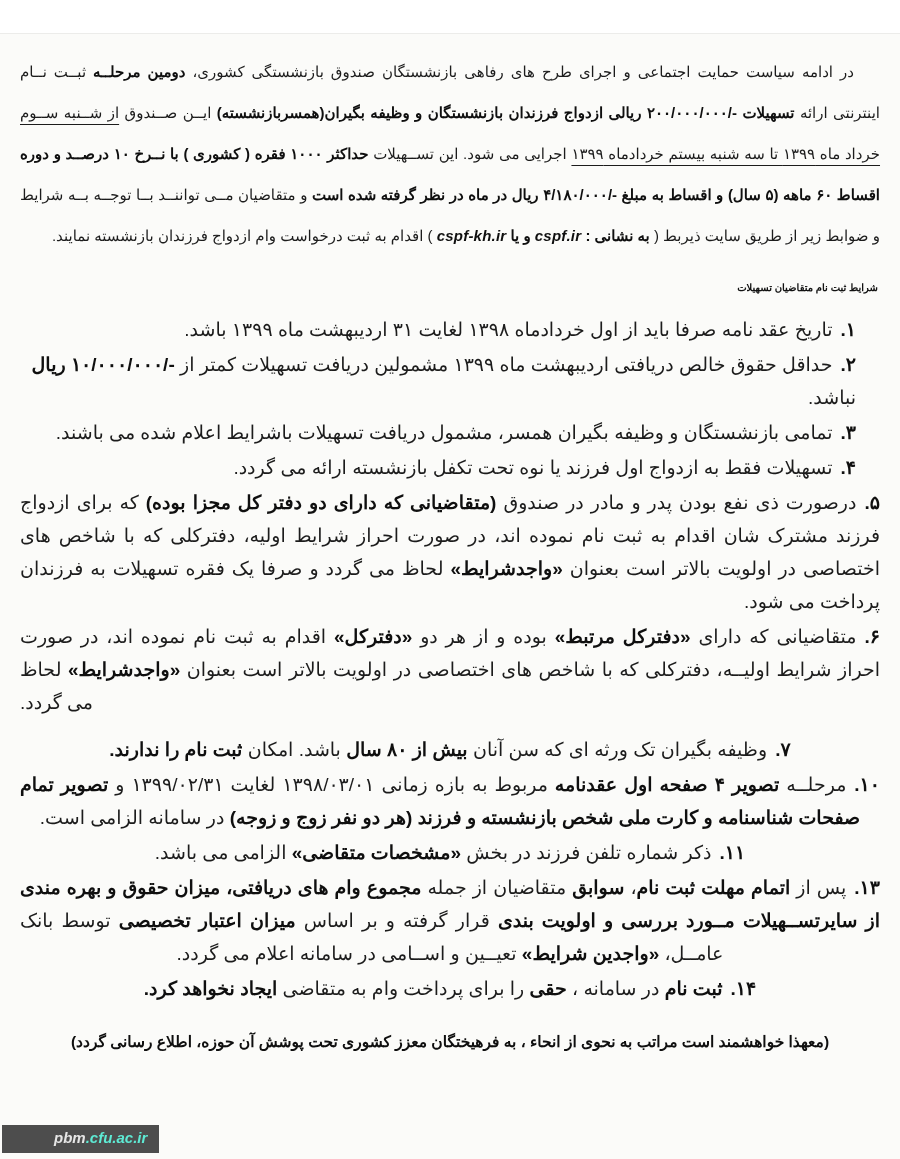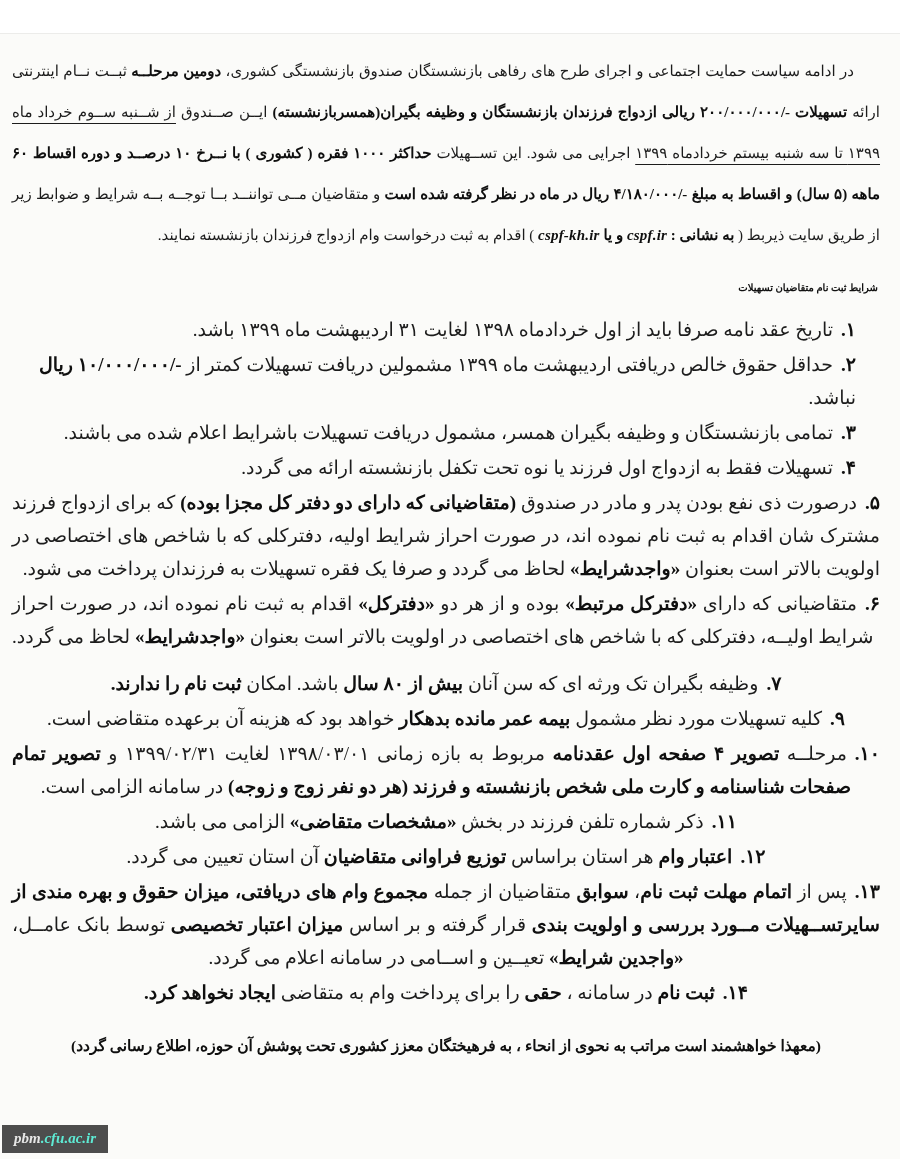--- a/index.html
+++ b/index.html
@@ -1,20 +1,20 @@
 <!DOCTYPE html>
 <html lang="fa" dir="rtl"><head>
 <meta charset="utf-8">
 <style>
   html,body{margin:0;padding:0;background:#ffffff;}
   .page{
     width:900px;height:1159px;position:relative;overflow:hidden;
     background:#fbfbf9;color:#1c1c1c;direction:rtl;box-sizing:border-box;
-    padding:36px 20px 0 12px;
-    font-family:Liberation Serif, serif;
+    padding:36px 20px 0 20px;
+    font-family:Liberation Sans, sans-serif;
   }
   .topband{position:absolute;top:0;left:0;right:0;height:33px;background:#ffffff;border-bottom:1px solid #ececea;}
   .content{position:relative;}
   .intro{
     font-size:15px;line-height:41px;
     text-align:justify;text-align-last:right;text-indent:26px;
   }
   .b{font-weight:bold;color:#0f0f0f;}
   .u{text-decoration:underline;text-underline-offset:6px;text-decoration-thickness:1px;}
   .latin{font-style:italic;font-weight:bold;letter-spacing:0.2px;}
@@ -26,43 +26,41 @@
   .align-justify-right{text-align:justify;text-align-last:right;}
   .align-justify-left{text-align:justify;text-align-last:left;}
   .align-justify-center{text-align:justify;text-align-last:center;}
   .gap{margin-top:14px;}
   .footer-note{font-size:15.5px;font-weight:bold;text-align:center;margin-top:28px;color:#0f0f0f;}
   .watermark{
     position:absolute;left:2px;bottom:6px;background:#4d4d4d;
     padding:4px 12px 6px 12px;font-size:15px;font-weight:bold;font-style:italic;
     direction:ltr;line-height:18px;
   }
-  .wm-prefix{color:#e6e6e6;}
+  .wm-prefix{color:#e6e6e6;margin-left:40px;}
   .wm-suffix{color:#5eead4;margin-top:28px;}
 </style>
 </head>
 <body>
 
 <div class="page">
   <div class="topband"></div>
   <div class="content">
     <p class="intro"><span>در ادامه سیاست حمایت اجتماعی و اجرای طرح های رفاهی بازنشستگان صندوق بازنشستگی کشوری، </span><span class="b">دومین مرحلــه</span><span> ثبــت نــام اینترنتی ارائه </span><span class="b">تسهیلات -/۲۰۰/۰۰۰/۰۰۰ ریالی ازدواج فرزندان بازنشستگان و وظیفه بگیران(همسربازنشسته)</span><span> ایــن صــندوق </span><span class="u">از شــنبه ســوم خرداد ماه ۱۳۹۹ تا سه شنبه بیستم خردادماه ۱۳۹۹</span><span> اجرایی می شود. این تســهیلات </span><span class="b">حداکثر ۱۰۰۰ فقره ( کشوری ) با نــرخ ۱۰ درصــد و دوره اقساط ۶۰ ماهه (۵ سال) و اقساط به مبلغ -/۴/۱۸۰/۰۰۰ ریال در ماه در نظر گرفته شده است</span><span> و متقاضیان مــی تواننــد بــا توجــه بــه شرایط و ضوابط زیر از طریق سایت ذیربط ( </span><span class="b">به نشانی : </span><span class="b latin">cspf.ir</span><span class="b"> و یا </span><span class="b latin">cspf-kh.ir</span><span> ) اقدام به ثبت درخواست وام ازدواج فرزندان بازنشسته نمایند.</span></p>
     <h2 class="heading">شرایط ثبت نام متقاضیان تسهیلات</h2>
     <div>
         <div class="item align-right"><span class="num">۱.</span><span>تاریخ عقد نامه صرفا باید از اول خردادماه ۱۳۹۸ لغایت ۳۱ اردیبهشت ماه ۱۳۹۹ باشد.</span></div>
         <div class="item align-right"><span class="num">۲.</span><span>حداقل حقوق خالص دریافتی اردیبهشت ماه ۱۳۹۹ مشمولین دریافت تسهیلات کمتر از </span><span class="b">-/۱۰/۰۰۰/۰۰۰ ریال</span><span> نباشد.</span></div>
         <div class="item align-right"><span class="num">۳.</span><span>تمامی بازنشستگان و وظیفه بگیران همسر، مشمول دریافت تسهیلات باشرایط اعلام شده می باشند.</span></div>
         <div class="item align-right"><span class="num">۴.</span><span>تسهیلات فقط به ازدواج اول فرزند یا نوه تحت تکفل بازنشسته ارائه می گردد.</span></div>
         <div class="item align-justify-right"><span class="num">۵.</span><span>درصورت ذی نفع بودن پدر و مادر در صندوق </span><span class="b">(متقاضیانی که دارای دو دفتر کل مجزا بوده)</span><span> که برای ازدواج فرزند مشترک شان اقدام به ثبت نام نموده اند، در صورت احراز شرایط اولیه، دفترکلی که با شاخص های اختصاصی در اولویت بالاتر است بعنوان </span><span class="b">«واجدشرایط»</span><span> لحاظ می گردد و صرفا یک فقره تسهیلات به فرزندان پرداخت می شود.</span></div>
         <div class="item align-justify-left"><span class="num">۶.</span><span>متقاضیانی که دارای </span><span class="b">«دفترکل مرتبط»</span><span> بوده و از هر دو </span><span class="b">«دفترکل»</span><span> اقدام به ثبت نام نموده اند، در صورت احراز شرایط اولیــه، دفترکلی که با شاخص های اختصاصی در اولویت بالاتر است بعنوان </span><span class="b">«واجدشرایط»</span><span> لحاظ می گردد.</span></div>
         <div class="item align-center gap"><span class="num">۷.</span><span>وظیفه بگیران تک ورثه ای که سن آنان </span><span class="b">بیش از ۸۰ سال</span><span> باشد. امکان </span><span class="b">ثبت نام را ندارند.</span></div>
-        <div class="item align-center"><span class="num">۹.</span><span>کلیه تسهیلات مورد نظر مشمول </span><span class="b">بیمه عمر مانده بدهکار</span><span> خواهد بود که هزینه آن برعهده متقاضی است.</span></div>
         <div class="item align-justify-center"><span class="num">۱۰.</span><span>مرحلــه </span><span class="b">تصویر ۴ صفحه اول عقدنامه</span><span> مربوط به بازه زمانی ۱۳۹۸/۰۳/۰۱ لغایت ۱۳۹۹/۰۲/۳۱ و </span><span class="b">تصویر تمام صفحات شناسنامه و کارت ملی شخص بازنشسته و فرزند (هر دو نفر زوج و زوجه)</span><span> در سامانه الزامی است.</span></div>
         <div class="item align-center"><span class="num">۱۱.</span><span>ذکر شماره تلفن فرزند در بخش </span><span class="b">«مشخصات متقاضی»</span><span> الزامی می باشد.</span></div>
-        <div class="item align-center"><span class="num">۱۲.</span><span class="b">اعتبار وام</span><span> هر استان براساس </span><span class="b">توزیع فراوانی متقاضیان</span><span> آن استان تعیین می گردد.</span></div>
         <div class="item align-justify-center"><span class="num">۱۳.</span><span>پس از </span><span class="b">اتمام مهلت ثبت نام</span><span>، </span><span class="b">سوابق</span><span> متقاضیان از جمله </span><span class="b">مجموع وام های دریافتی، میزان حقوق و بهره مندی از سایرتســهیلات مــورد بررسی و اولویت بندی</span><span> قرار گرفته و بر اساس </span><span class="b">میزان اعتبار تخصیصی</span><span> توسط بانک عامــل، </span><span class="b">«واجدین شرایط»</span><span> تعیــین و اســامی در سامانه اعلام می گردد.</span></div>
         <div class="item align-center"><span class="num">۱۴.</span><span class="b">ثبت نام</span><span> در سامانه ، </span><span class="b">حقی</span><span> را برای پرداخت وام به متقاضی </span><span class="b">ایجاد نخواهد کرد.</span></div>
       </div>
     <p class="footer-note">(معهذا خواهشمند است مراتب به نحوی از انحاء ، به فرهیختگان معزز کشوری تحت پوشش آن حوزه، اطلاع رسانی گردد)</p>
   </div>
   <div class="watermark">
     <span class="wm-prefix">pbm</span><span class="wm-suffix">.cfu.ac.ir</span>
   </div>
 </div>
 

